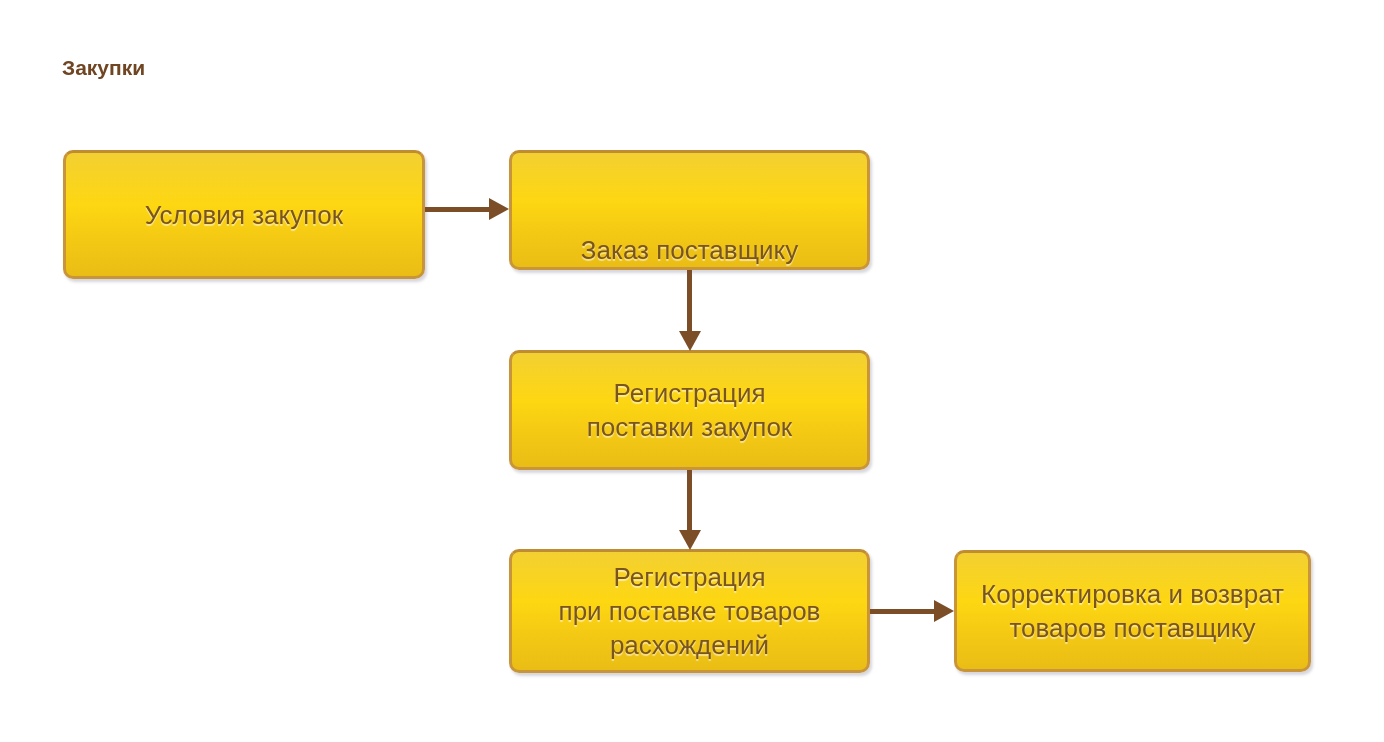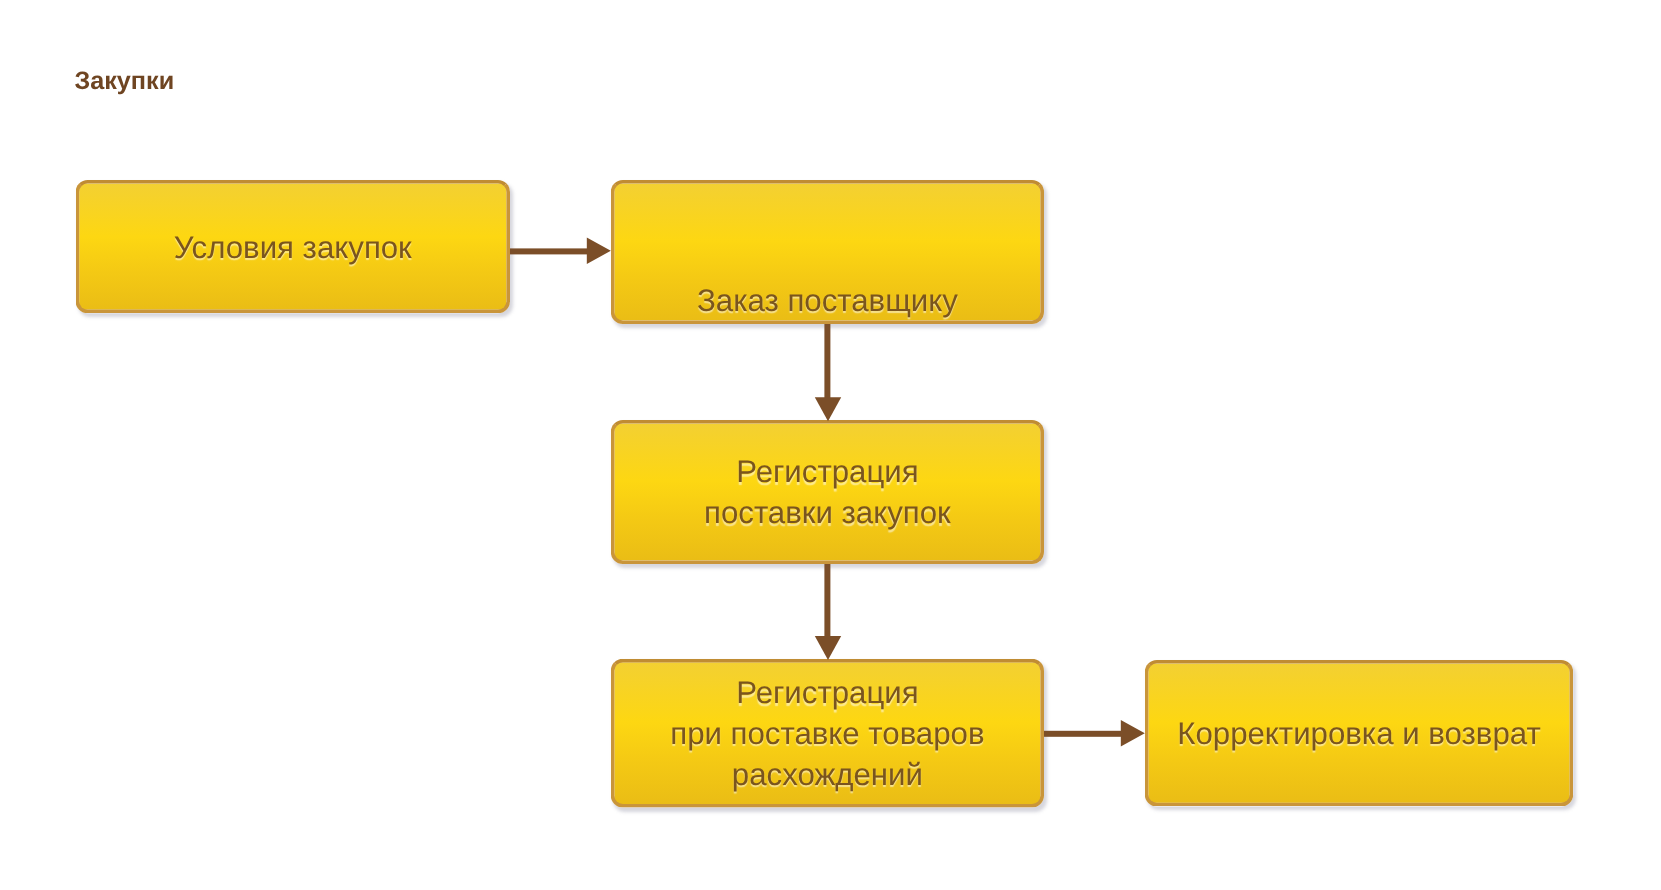--- a/index.html
+++ b/index.html
@@ -46,21 +46,21 @@
     border-top: 11px solid transparent;
     border-bottom: 11px solid transparent;
     border-left: 20px solid #7b4e28;
   }
   .edge-head.down {
     border-left: 11px solid transparent;
     border-right: 11px solid transparent;
     border-top: 20px solid #7b4e28;
   }
   
-  #node-purchase-terms                    { left: 63px;  top: 150px; width: 362px; height: 111px; text-align: right; }
+  #node-purchase-terms                    { left: 63px;  top: 150px; width: 362px; height: 129px; text-align: right; }
   #node-supplier-order                    { left: 509px; top: 150px; width: 361px; height: 120px; justify-content: flex-end; }
   #node-goods-delivery-registration       { left: 509px; top: 350px; width: 361px; height: 120px; }
   #node-delivery-discrepancy-registration { left: 509px; top: 549px; width: 361px; height: 124px; }
   #node-correction-and-return             { left: 954px; top: 550px; width: 357px; height: 122px; }
 </style>
 </head>
 <body>
 
 <div class="canvas">
 
@@ -80,20 +80,21 @@
   </div>
 
   <div class="node" id="node-delivery-discrepancy-registration">
     <span class="node-line">Регистрация</span>
     <span class="node-line">при поставке товаров</span>
     <span class="node-line">расхождений</span>
   </div>
 
   <div class="node" id="node-correction-and-return">
     <span class="node-line">Корректировка и возврат</span>
+    <span class="node-line">товаров поставщику</span>
   </div>
 
   <div class="edge-line" style="left:425px; top:207px; width:66px; height:5px;"></div>
   <div class="edge-head right" style="left:489px; top:198px;"></div>
 
   <div class="edge-line" style="left:687px; top:270px; width:5px; height:63px;"></div>
   <div class="edge-head down" style="left:679px; top:331px;"></div>
 
   <div class="edge-line" style="left:687px; top:470px; width:5px; height:62px;"></div>
   <div class="edge-head down" style="left:679px; top:530px;"></div>

